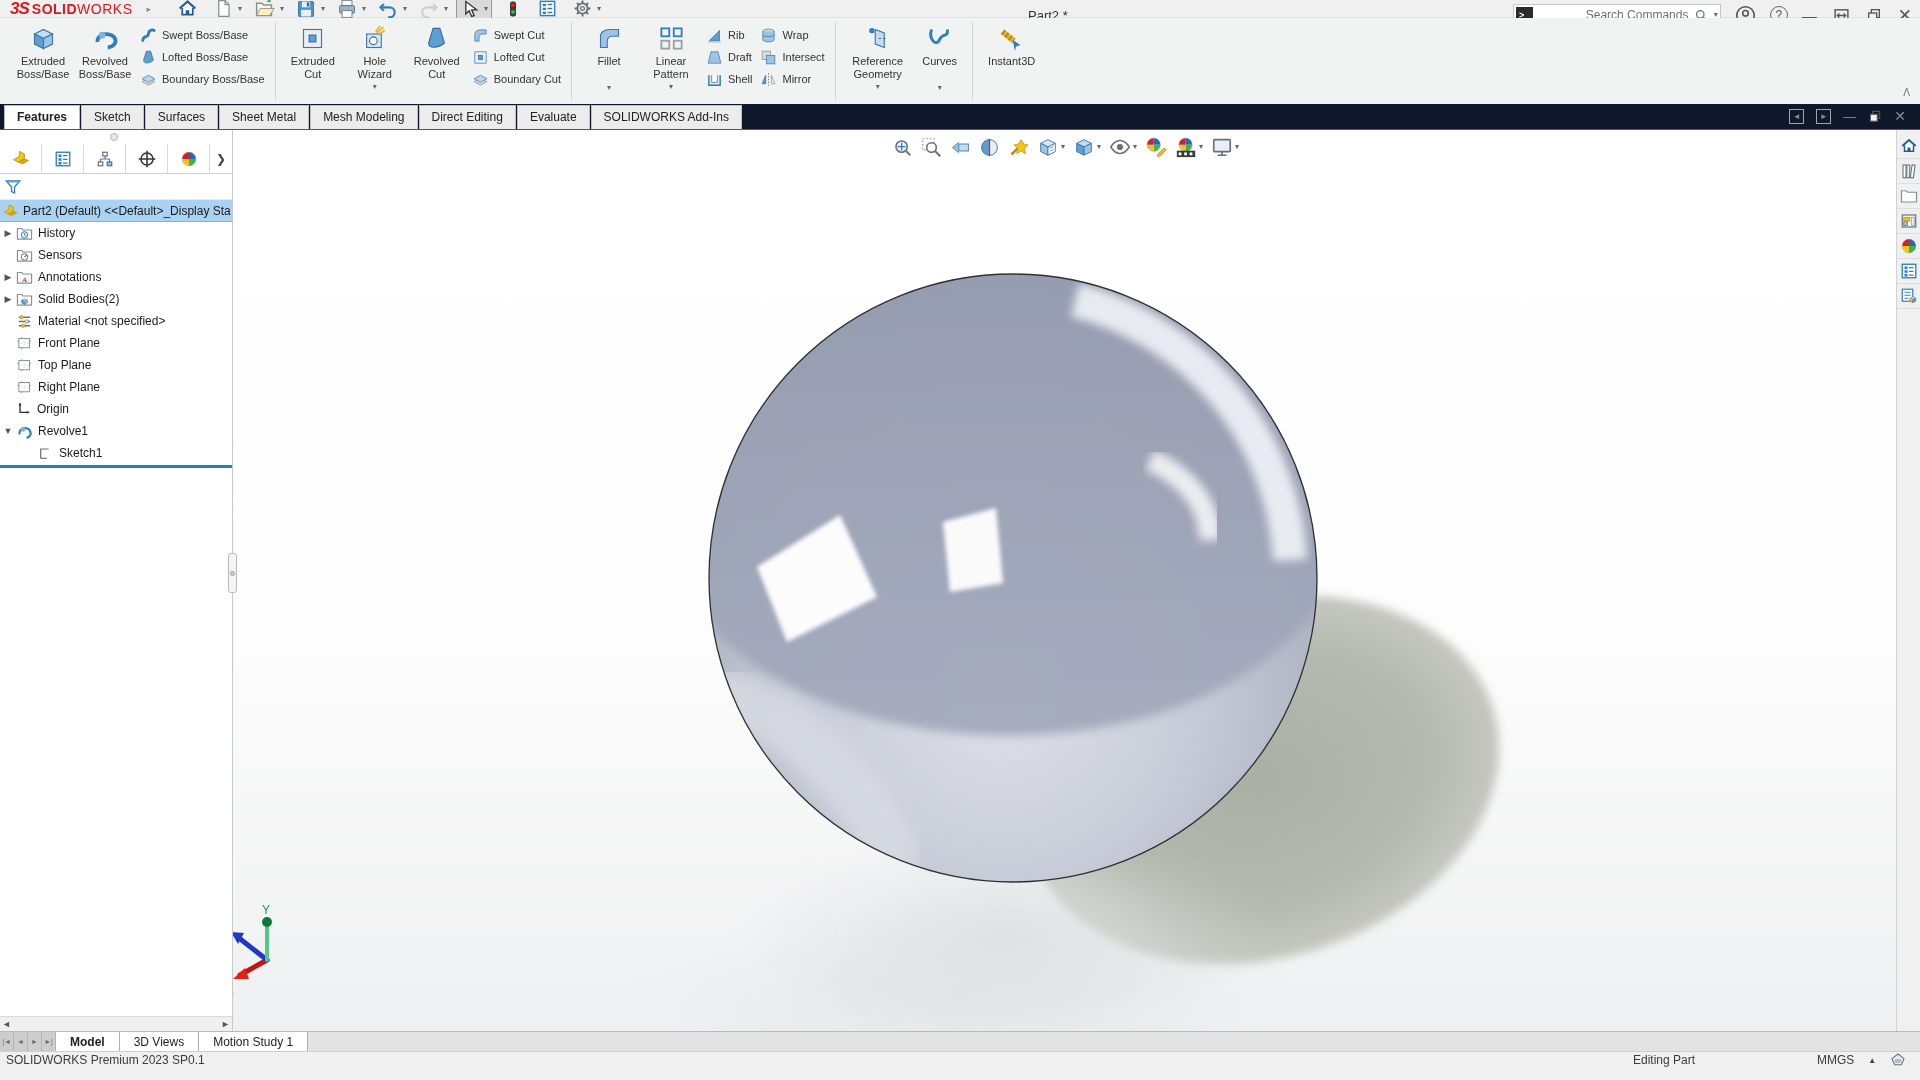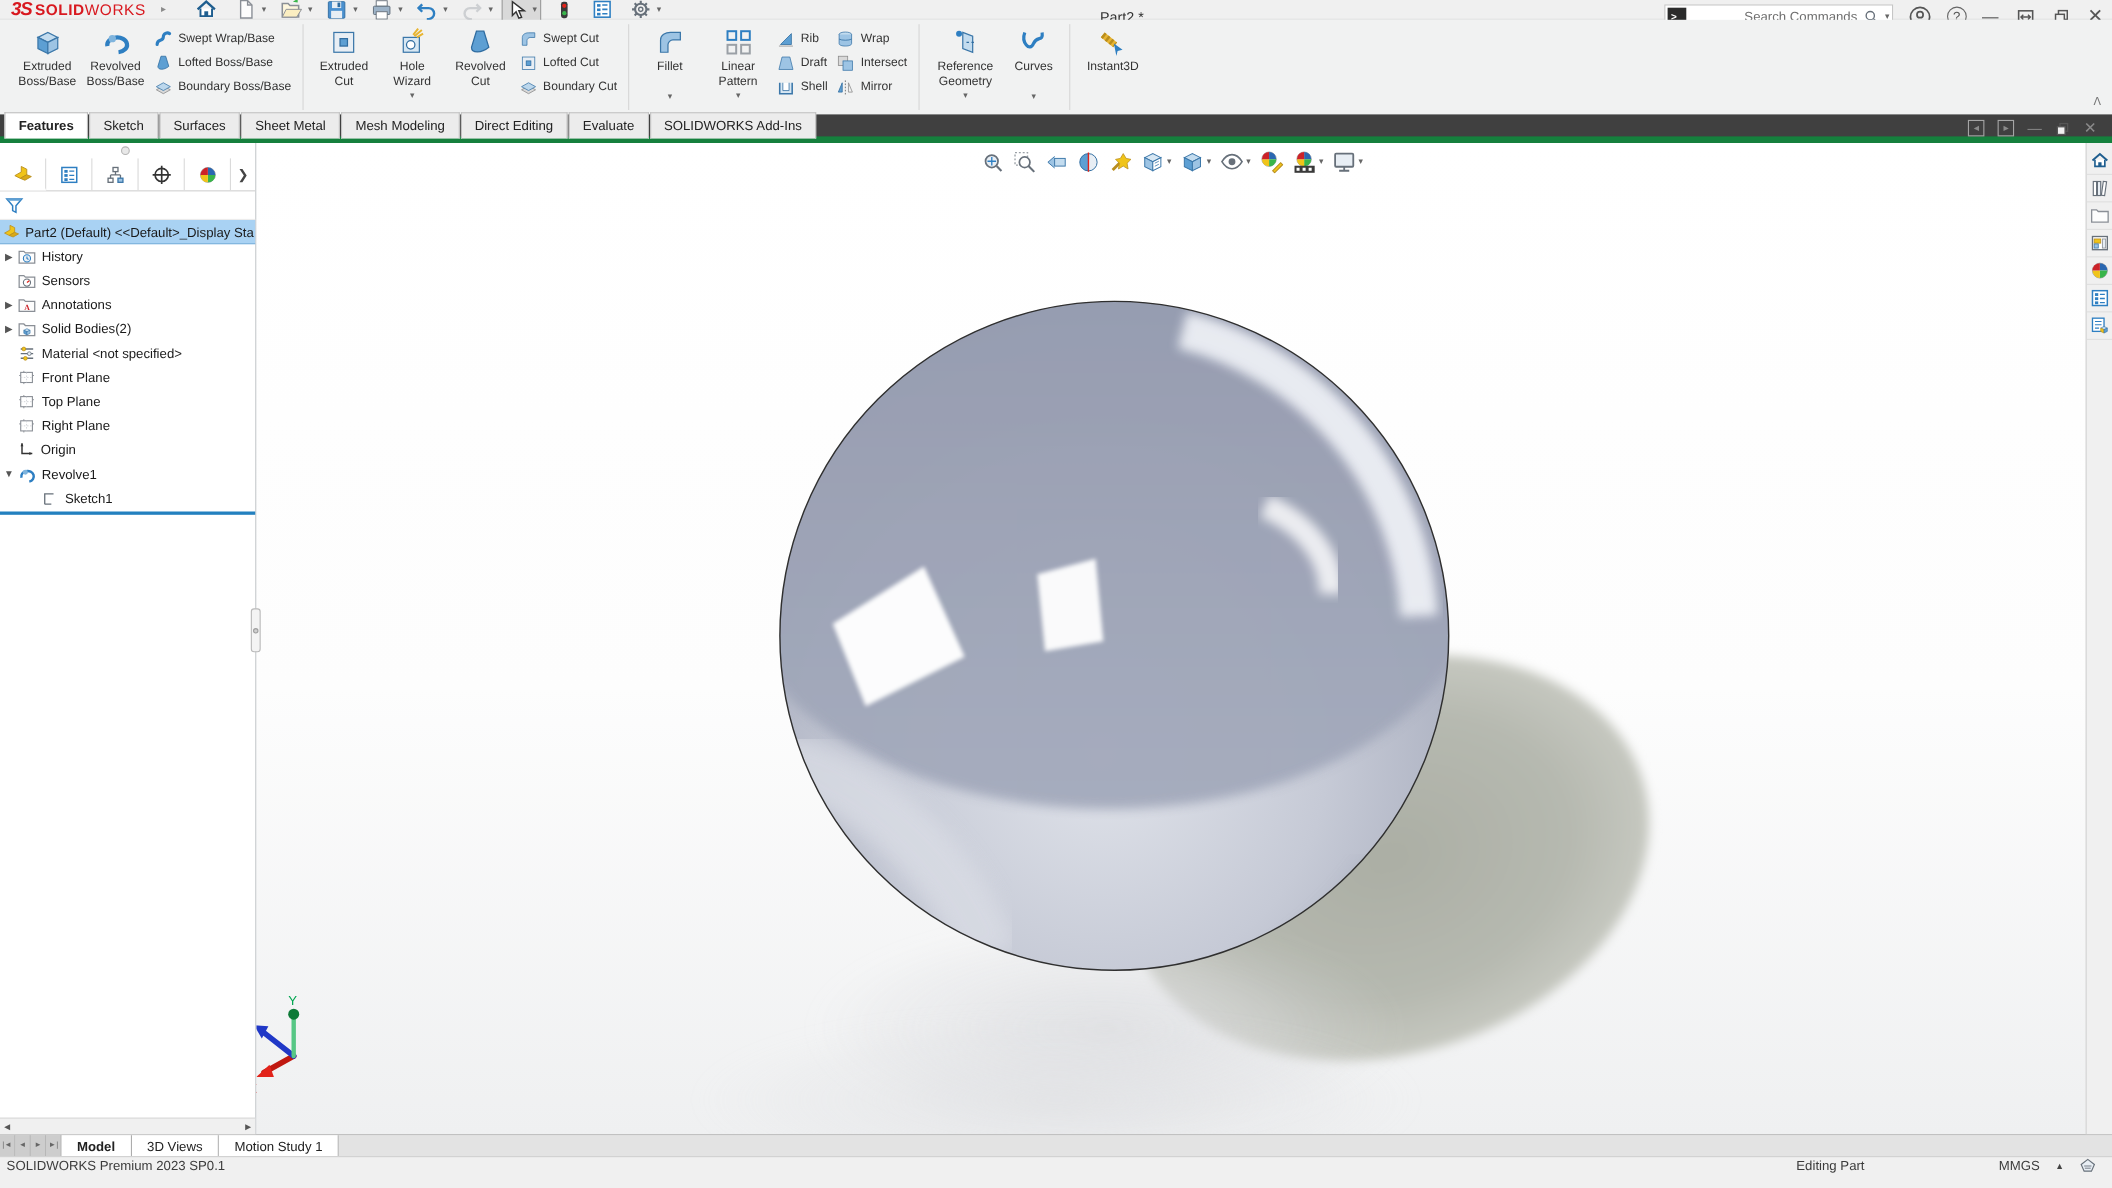--- a/index.html
+++ b/index.html
@@ -15,21 +15,21 @@
   .logo { display:flex; align-items:baseline; margin-left:10px; cursor:default; }
   .logo-mark { color:#d8181f; font-weight:bold; font-style:italic; font-size:17px; letter-spacing:-1px; }
   .logo-name { color:#d8181f; font-size:14px; letter-spacing:.5px; margin-left:3px; }
   .logo-name b { font-weight:bold; }
   .logo-fly { color:#8a8a8a; font-size:9px; margin:0 10px 0 14px; }
   .qb { display:flex; align-items:center; gap:1px; margin-left:12px; }
   .qbtn { height:24px; display:flex; align-items:center; padding:0 3px; border:1px solid transparent; border-radius:2px; }
   .qbtn.active { background:#d9d9d9; border-color:#9a9a9a; }
   .qbtn.disabled { opacity:.4; }
   .qsep { width:6px; }
-  .doc-title { position:absolute; left:1000px; top:0; height:30px; display:flex; align-items:center;
+  .doc-title { position:absolute; left:1028px; top:0; height:30px; display:flex; align-items:center;
                font-size:13px; color:#333; }
   .tb-right { position:absolute; right:8px; top:0; height:30px; display:flex; align-items:center; gap:14px; }
   .searchbox { display:flex; align-items:center; background:#fff; border:1px solid #c6c6c6; height:22px;
                width:208px; padding:2px; gap:5px; }
   .search-prompt { width:17px; height:17px; background:#2b2b2b; color:#fff; font-size:9px; font-weight:bold;
                    display:flex; align-items:center; justify-content:center; }
   .searchbox input { border:none; outline:none; flex:1; font-size:12px; color:#444; font-family:inherit; min-width:0;margin-left:48px;}
   .searchbox input::placeholder { color:#6e6e6e; }
   .win-ctl { display:flex; align-items:center; gap:16px; color:#555; }
   .helpq { width:18px; height:18px; border:1.4px solid #666; border-radius:50%; font-size:12px; color:#555;
@@ -43,22 +43,22 @@
   .rsep { width:1px; background:#d6d6d6; margin:2px 0; }
   .bigbtn { width:62px; display:flex; flex-direction:column; align-items:center; text-align:center;
             padding-top:3px; line-height:1.15; font-size:11px; color:#333; }
   .bigbtn .i { margin-bottom:3px; }
   .bigbtn .caret { margin-top:3px; }
   .stack { display:flex; flex-direction:column; justify-content:flex-start; gap:4px; padding-top:4px; margin:0 4px; }
   .smallbtn { display:flex; align-items:center; gap:5px; font-size:11px; color:#333; height:18px; }
   .ribbon-collapse { position:absolute; right:10px; bottom:6px; color:#777; font-size:10px; }
 
   
-  .tabrow { height:26px; background:#404040; display:flex; align-items:center; position:relative;
-            border-bottom:6px solid #15803d; }
+  .tabrow { height:26px; background:#0f172a; display:flex; align-items:center; position:relative;
+            border-bottom:1px solid #15803d; }
   .ctab { padding:4px 12px 5px; font-size:12px; color:#222; background:#ececec; border:1px solid #c3c3c3;
           border-bottom:none; margin-right:1px; }
   .ctab:first-child { margin-left:4px; }
   .ctab.active { background:#fff; font-weight:bold; border-color:#bdbdbd; }
   .childwin { position:absolute; right:14px; top:4px; display:flex; align-items:center; gap:12px; color:#8a8a8a; }
   .cw-box { width:15px; height:15px; border:1px solid #a5a5a5; display:flex; align-items:center; justify-content:center;
             font-size:8px; color:#8a8a8a; }
 
   
   .main { position:relative; height:901px; }
@@ -547,21 +547,21 @@
           <use href="#s-revolve"></use>
         </svg>
       <span>Revolved</span>
         <span>Boss/Base</span>
     </div>
     <div class="stack">
       <div class="smallbtn">
           <svg class="i" width="17" height="17">
             <use href="#s-swept"></use>
           </svg>
-          <span>Swept Wrap/Base</span>
+          <span>Swept Boss/Base</span>
         </div>
       <div class="smallbtn">
           <svg class="i" width="17" height="17">
             <use href="#s-loft"></use>
           </svg>
           <span>Lofted Boss/Base</span>
         </div>
       <div class="smallbtn">
           <svg class="i" width="17" height="17">
             <use href="#s-boundary"></use>

